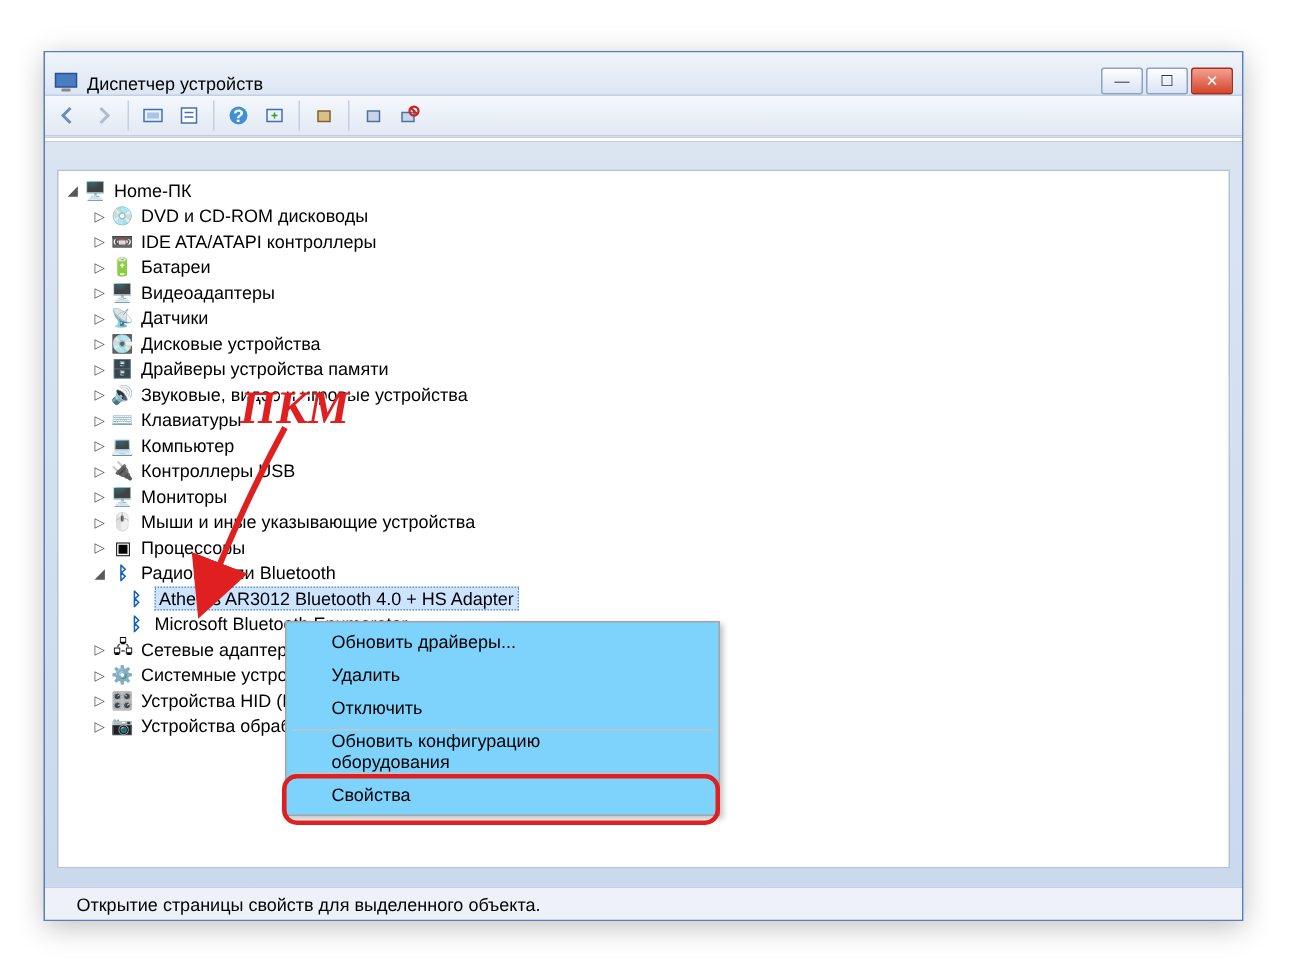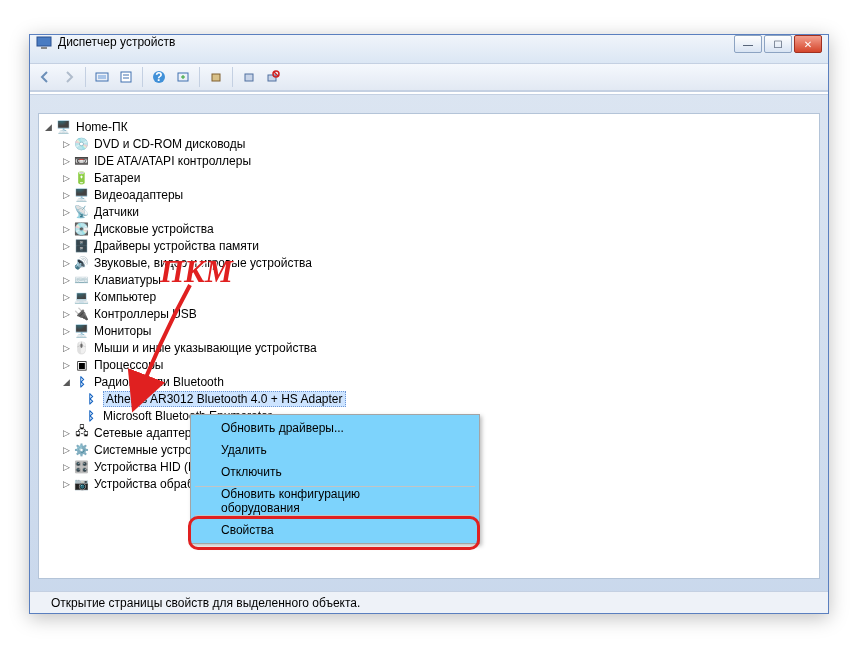--- a/index.html
+++ b/index.html
@@ -1,18 +1,18 @@
 <!DOCTYPE html>
 <html><head>
 <meta charset="utf-8">
 <style>
 * { box-sizing: border-box; margin: 0; padding: 0; font-family: Tahoma, "Segoe UI", sans-serif; font-size: 12px; }
 body { background: #fff; width: 861px; height: 645px; position: relative; overflow: hidden; }
 .outer-frame { position: absolute; left: 29px; top: 34px; width: 800px; height: 580px; border: 1px solid #5a7fbf; background: linear-gradient(#dde6f2,#c9d8ec); box-shadow: 0 4px 18px rgba(0,0,0,.25); }
-.titlebar { height: 28px; display: flex; align-items: flex-start; padding: 0 6px; background: linear-gradient(#f0f4fa,#dbe6f4); }
+.titlebar { height: 28px; display: flex; align-items: flex-end; padding: 0 6px; background: linear-gradient(#f0f4fa,#dbe6f4); }
 .titlebar .appicon { width: 16px; height: 16px; margin-right: 6px; }
 .titlebar .title { color: #000; flex: 1; }
 .winbtns { display: flex; gap: 2px; }
 .winbtn { width: 28px; height: 18px; border: 1px solid #8ca3c2; border-radius: 2px; background: linear-gradient(#fefefe,#d9e4f3); display:flex;align-items:center;justify-content:center; font-size:10px; color:#2a3850; cursor:default; }
 .winbtn.close { background: linear-gradient(#f4a08f,#d4452b); color:#fff; border-color:#a03020; }
 .menubar { height: 20px; background:#eef2f8; display:flex; align-items:center; padding: 0 4px; gap:2px; border-top:1px solid #fff; }
 .menuitem { padding: 2px 8px; color:#000; cursor:default; }
 .toolbar { height: 28px; background: linear-gradient(#f5f8fd,#e2e9f3); border-top:1px solid #c4d0e2; border-bottom:1px solid #c4d0e2; display:flex; align-items:center; padding: 0 4px; gap:2px; }
 .tbtn { width:22px; height:22px; border:1px solid transparent; border-radius:2px; display:flex; align-items:center; justify-content:center; cursor:default; }
 .tsep { width:1px; height:20px; background:#c4d0e2; margin:0 3px; }

